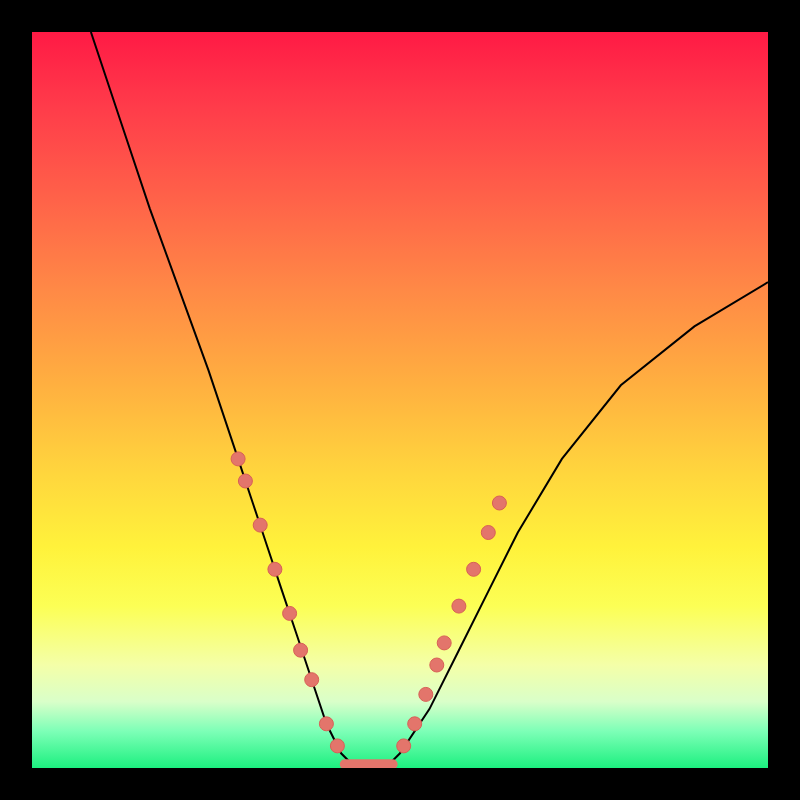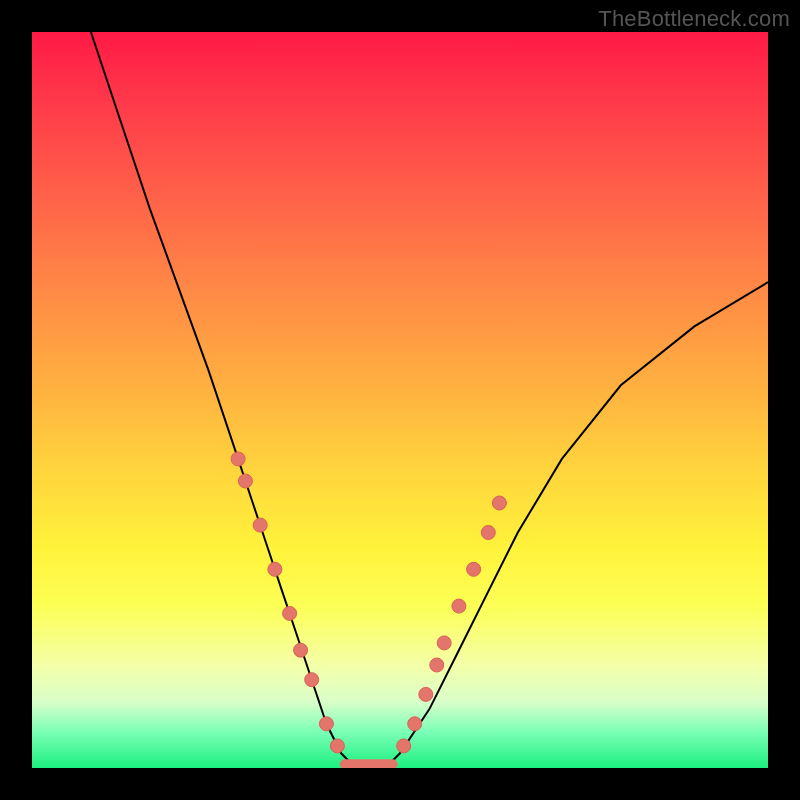--- a/index.html
+++ b/index.html
@@ -71,21 +71,20 @@
     fill: none;
     stroke: #e3756b;
     stroke-width: 10;
     stroke-linecap: round;
   }
 </style>
 </head>
 <body>
 
 <div class="frame">
-  <div class="watermark">TheBottleneck.com</div>
   <div class="plot">
     <svg class="overlay" viewBox="0 0 736 736">
       <path id="curve-path" class="curve" d="M58.9 0.0 L88.3 88.3 L117.8 176.6 L147.2 257.6 L176.6 338.6 L206.1 426.9 L220.8 471.0 L235.5 515.2 L250.2 559.4 L265.0 603.5 L279.7 647.7 L294.4 691.8 L309.1 721.3 L323.8 736.0 L338.6 736.0 L353.3 736.0 L368.0 721.3 L397.4 677.1 L426.9 618.2 L456.3 559.4 L485.8 500.5 L529.9 426.9 L588.8 353.3 L662.4 294.4 L736.0 250.2"></path>
       <path id="plateau-path" class="plateau" d="M312.8 732.3 L360.6 732.3"></path>
       <g id="markers">
           <circle class="dot" cx="206.1" cy="426.9" r="7"></circle>
           <circle class="dot" cx="213.4" cy="449.0" r="7"></circle>
           <circle class="dot" cx="228.2" cy="493.1" r="7"></circle>
           <circle class="dot" cx="242.9" cy="537.3" r="7"></circle>
           <circle class="dot" cx="257.6" cy="581.4" r="7"></circle>

